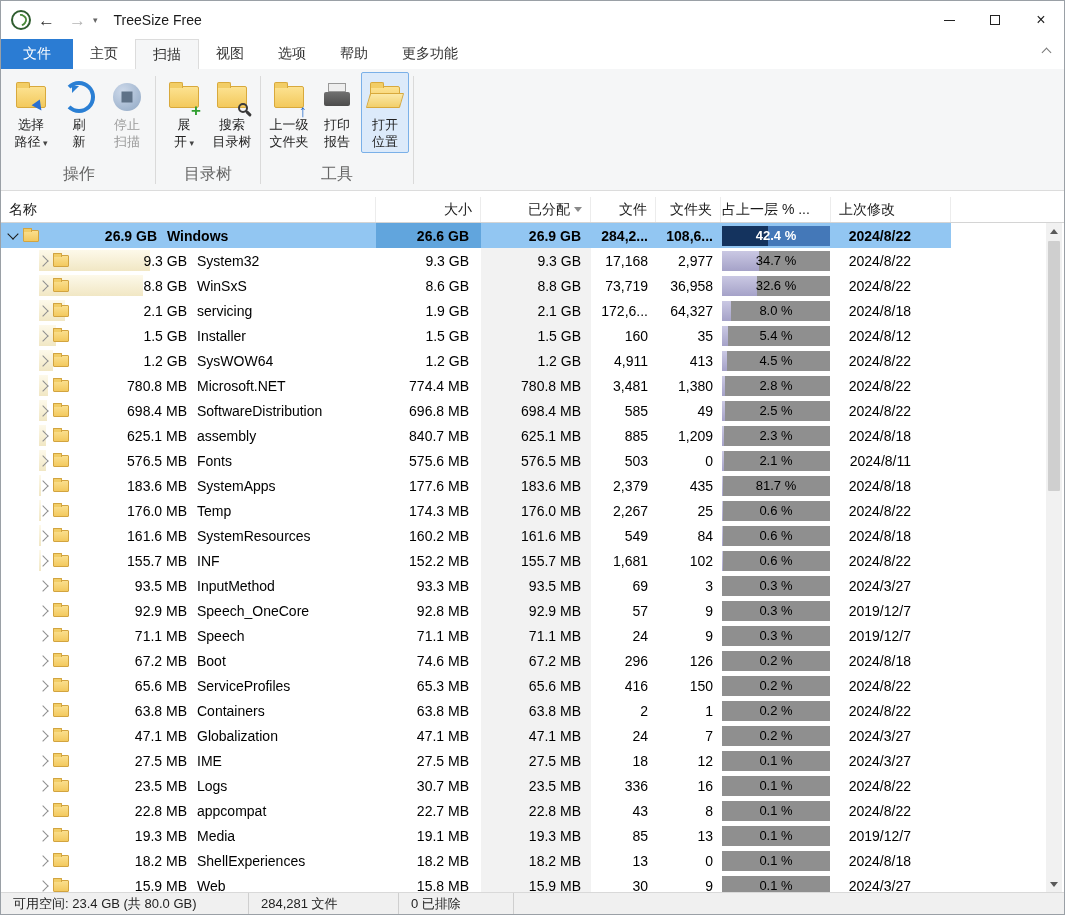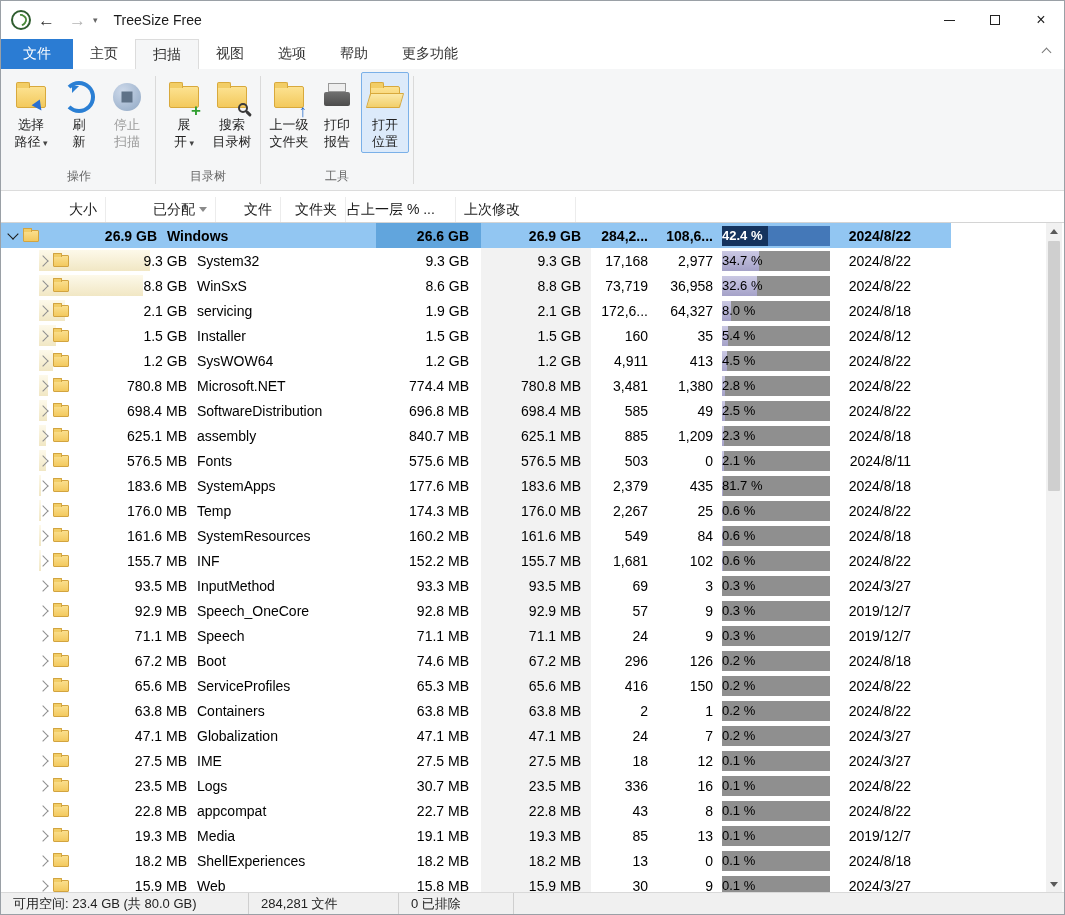--- a/index.html
+++ b/index.html
@@ -31,21 +31,21 @@
 
   
   .ribbon { height:122px; background:#f5f6f7; border-bottom:1px solid #dcdcdc; display:flex; padding:3px 4px 0 6px; }
   .rgroup { display:flex; flex-direction:column; }
   .rbuttons { display:flex; flex:1; align-items:flex-start; }
   .rbtn { min-width:48px; padding:5px 3px 2px; display:flex; flex-direction:column; align-items:center; font-size:13px; color:#222; border:1px solid transparent; border-radius:2px; }
   .rbtn.disabled .rlabel { color:#9a9a9a; }
   .rbtn.highlighted { border-color:#7ab0e8; background:#dceafa; }
   .rlabel { line-height:17px; text-align:center; white-space:nowrap; }
   .rcaret { font-size:9px; color:#444; }
-  .rglabel { text-align:center; font-size:12px; color:#666; padding:2px 0 5px; }
+  .rglabel { text-align:center; font-size:16px; color:#666; padding:2px 0 5px; }
   .rsep { width:1px; background:#dadada; margin:4px 4px 6px; }
   .ricon { height:38px; width:100%; display:flex; align-items:center; justify-content:center; position:relative; }
 
   .fold { width:30px; height:22px; background:linear-gradient(180deg,#fce291,#f3c95c); border:1px solid #d8a93c; border-radius:2px; position:relative; }
   .fold::before { content:''; position:absolute; top:-5px; left:-1px; width:12px; height:5px; background:#f2cd66; border:1px solid #d8a93c; border-bottom:none; border-radius:2px 2px 0 0; }
   .fold-open::after { content:''; position:absolute; left:-3px; bottom:-1px; width:32px; height:13px; background:linear-gradient(180deg,#fbe9a8,#f2cf6a); border:1px solid #d8a93c; transform:skewX(-16deg); border-radius:1px; }
   .ov { position:absolute; }
   .ov-cursor { right:6px; bottom:0; width:0; height:0; border:5px solid transparent; border-top:10px solid #2a6fd1; transform:rotate(-35deg); }
   .ov-plus { right:3px; bottom:-3px; color:#2f9e2f; font-weight:bold; font-size:17px; line-height:1; }
   .ov-search { right:4px; bottom:3px; width:10px; height:10px; border:2.5px solid #3a3a3a; border-radius:50%; }
@@ -83,21 +83,21 @@
   .row .c-name { position:relative; }
   .namebar { position:absolute; top:2px; bottom:2px; background:linear-gradient(180deg,#fdf9ea,#f1e7c4); z-index:0; }
   .chev { width:8px; height:8px; border-right:1.6px solid #8f8f8f; border-bottom:1.6px solid #8f8f8f; transform:rotate(-45deg); flex:none; z-index:1; }
   .chev.open { transform:rotate(45deg); border-color:#333; margin-top:-4px; }
   .fold-sm { width:16px; height:12px; background:linear-gradient(180deg,#fadf8e,#f3c95e); border:1px solid #d2a440; border-radius:1px; position:relative; margin:0 6px 0 6px; flex:none; z-index:1; }
   .fold-sm::before { content:''; position:absolute; top:-3px; left:-1px; width:7px; height:3px; background:#f2cd66; border:1px solid #d2a440; border-bottom:none; border-radius:1px 1px 0 0; }
   .size-label { width:112px; text-align:right; flex:none; z-index:1; }
   .fname { margin-left:10px; z-index:1; }
 
   .c-pct { padding:0 1px; }
-  .pct-bar { position:relative; width:108px; height:20px; margin:2px 0; background:#8f8f8f; display:flex; align-items:center; overflow:hidden; align-self:center; }
+  .pct-bar { position:relative; width:108px; height:20px; margin:2px 0; background:#8f8f8f; display:flex; align-items:center; justify-content:center; overflow:hidden; align-self:center; }
   .pct-fill { position:absolute; left:0; top:0; bottom:0; background:linear-gradient(180deg,#cac8e3,#a5a2c8); }
   .pct-text { position:relative; z-index:1; font-size:13px; color:#000; }
 
   .row.selected { background:#92c6f2; font-weight:bold; }
   .row.selected .c-alloc { background:transparent; }
   .row.selected .c-size { background:#61a5dd; }
   .row.selected .pct-bar { background:#4478b8; }
   .row.selected .pct-fill { background:#14335e; }
   .row.selected .pct-text { color:#fff; }
   .row.selected .chev { border-color:#1a1a1a; }
@@ -234,20 +234,23 @@
           </div>
         </div>
         <div class="rglabel">工具</div>
       </div>
       <div class="rsep"></div>
     </div>
 
   <div class="gap"></div>
 
   <div class="thead" id="thead">
+      <div class="hcell c-name">
+        <span>名称</span>
+      </div>
       <div class="hcell c-size">
         <span>大小</span>
       </div>
       <div class="hcell c-alloc">
         <span>已分配</span>
         <span class="sortcaret"></span>
       </div>
       <div class="hcell c-files">
         <span>文件</span>
       </div>

